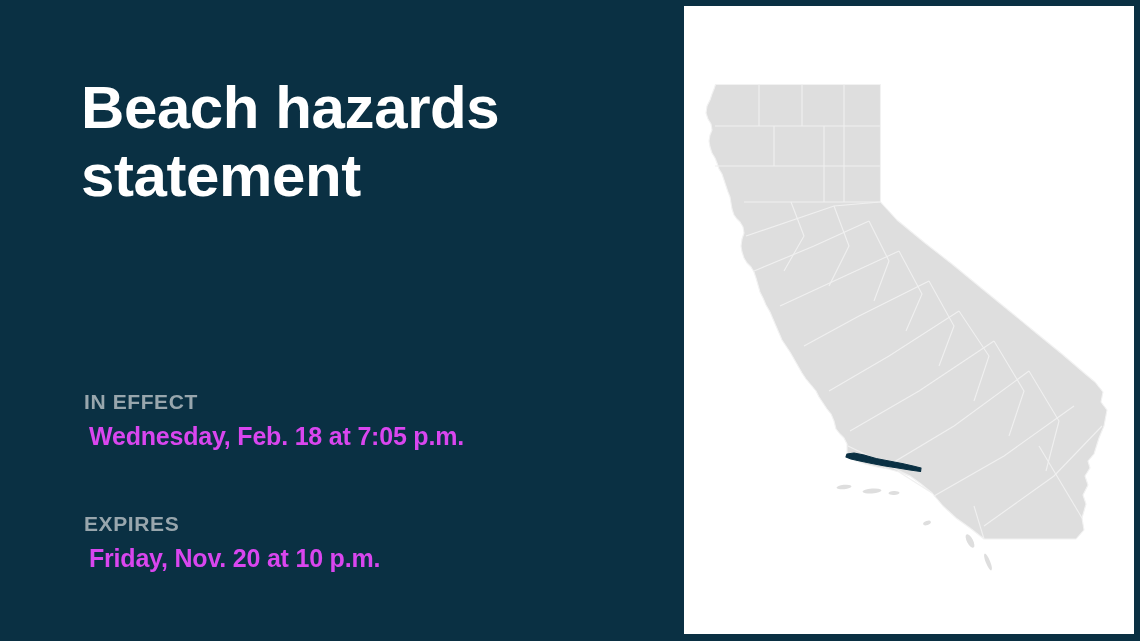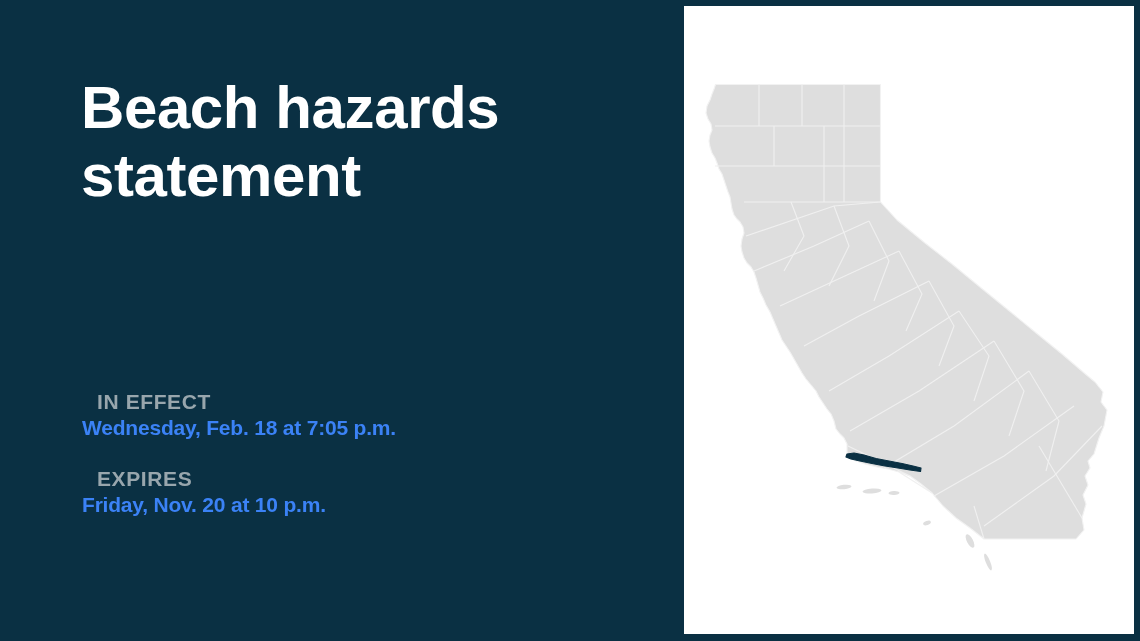--- a/index.html
+++ b/index.html
@@ -46,37 +46,37 @@
     letter-spacing: -0.4px;
     color: #ffffff;
   }
 
   .time-block {
     position: absolute;
     left: 81px;
     width: 560px;
   }
   .time-block.in-effect { top: 390px; }
-  .time-block.expires   { top: 467px; }
+  .time-block.expires   { top: 512px; }
 
   .time-label {
-    margin: 0 0 2px 16px;
+    margin: 0 0 2px 3px;
     font-size: 21px;
     font-weight: bold;
     letter-spacing: 0.6px;
     color: #98a6ad;
     text-transform: uppercase;
   }
 
   .time-value {
-    margin: 1px;
-    font-size: 21px;
+    margin: 8px;
+    font-size: 25px;
     font-weight: bold;
     letter-spacing: -0.2px;
-    color: #3b82f6;
+    color: #d946ef;
   }
 
   
   .map-panel {
     position: absolute;
     left: 684px;
     top: 6px;
     width: 450px;
     height: 628px;
     background: #ffffff;

